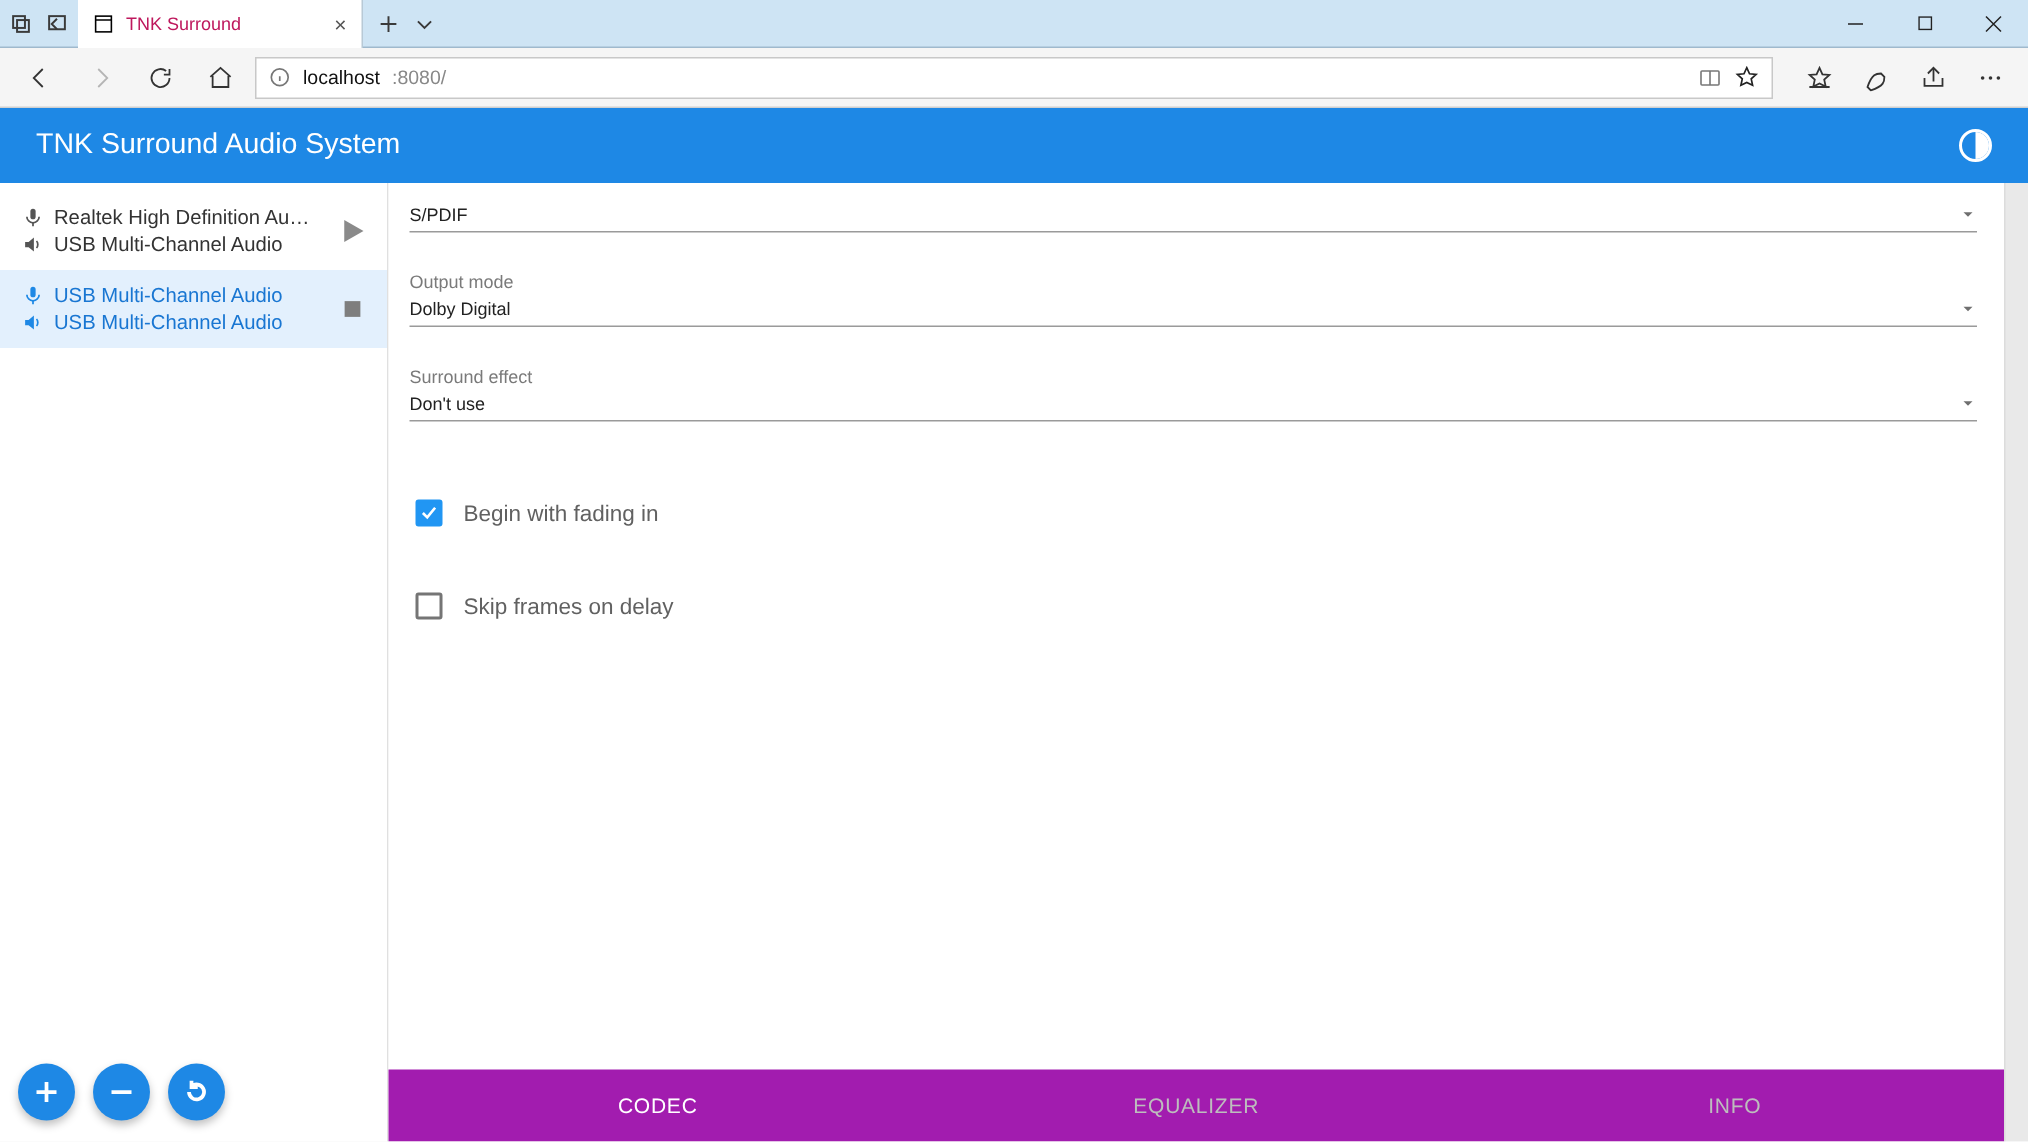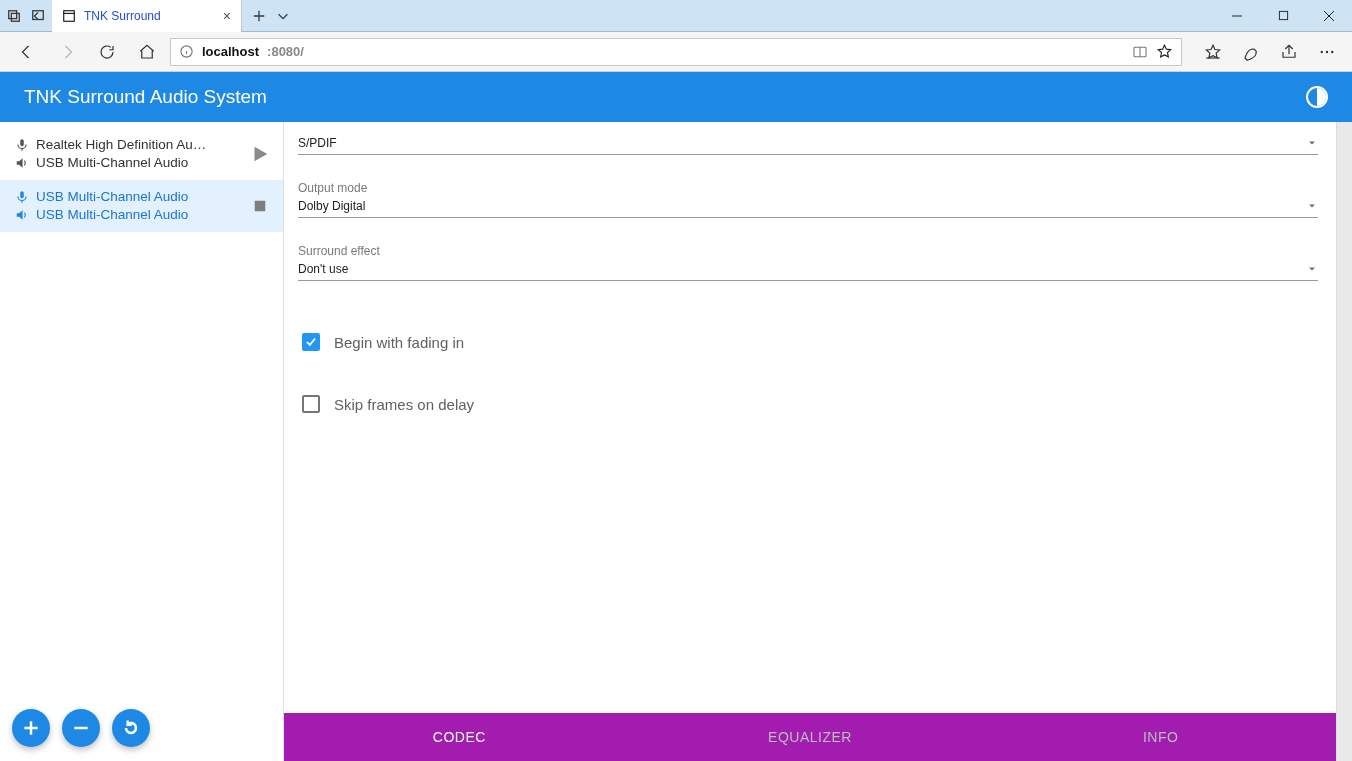--- a/index.html
+++ b/index.html
@@ -3,47 +3,47 @@
 <meta charset="utf-8">
 <style>
 * { box-sizing: border-box; margin: 0; padding: 0; font-family: "Segoe UI", Arial, sans-serif; }
 html, body { width: 1352px; height: 761px; overflow: hidden; background: #fff; }
 
 
 .browser-top { height: 32px; background: #cee4f4; display: flex; align-items: stretch; border-bottom: 1px solid #9fb9cd; }
 .tab-extras { display: flex; align-items: center; padding: 0 6px; gap: 8px; }
 .tab-extras .chrome-ico { width: 16px; height: 16px; color: #3a3a3a; display:flex; align-items:center; justify-content:center;}
 .tab { background: #fff; height: 32px; display: flex; align-items: center; padding: 0 10px; gap: 8px; border-right: 1px solid #b8c9d6; min-width: 190px; }
-.tab-title { font-size: 12px; color: #1d4ed8; flex: 1; white-space: nowrap; overflow: hidden; text-overflow: ellipsis; }
+.tab-title { font-size: 12px; color: #be185d; flex: 1; white-space: nowrap; overflow: hidden; text-overflow: ellipsis; }
 .tab-close { color: #555; font-size: 14px; cursor: pointer; }
 .tab-after { display: flex; align-items: center; gap: 10px; padding: 0 10px; color: #3a3a3a; }
 .browser-top .spacer { flex: 1; }
 .win-controls { display: flex; align-items: center; }
 .win-controls .btn { width: 46px; height: 32px; display: flex; align-items: center; justify-content: center; color: #222; }
 
 .browser-nav { height: 40px; background: #f5f5f5; display: flex; align-items: center; padding: 0 10px; gap: 6px; border-bottom: 1px solid #d0d0d0; }
 .nav-ico { width: 34px; height: 34px; display: flex; align-items: center; justify-content: center; color: #333; border-radius: 2px; }
 .nav-ico.disabled { color: #b5b5b5; }
-.addr { flex: 1; height: 28px; background: #fff; border: 1px solid #c8c8c8; display: flex; align-items: center; padding: 0 8px; gap: 8px; font-size: 13px; color: #333; font-weight: bold; }
+.addr { flex: 1; height: 28px; background: #fff; border: 1px solid #c8c8c8; display: flex; align-items: center; padding: 0 8px; gap: 8px; font-size: 13px; color: #333; }
 .addr .info-ico { color: #777; }
 .addr .host { color: #111; }
 .addr .port { color: #888; }
 .addr .spacer { flex:1; }
 .nav-right { display: flex; align-items: center; gap: 8px; padding-left: 10px; }
 .nav-right .nav-ico { width: 30px; }
 
 
 .app { position: relative; width: 100%; height: calc(761px - 72px); display: flex; flex-direction: column; }
 .app-header { height: 50px; background: #1e88e5; color: #fff; display: flex; align-items: center; padding: 0 24px; }
 .app-header .title { font-size: 19px; font-weight: 400; flex: 1; }
 .app-header .contrast { width: 22px; height: 22px; border: 2px solid #fff; border-radius: 50%; position: relative; overflow: hidden; }
 .app-header .contrast::after { content:""; position:absolute; top:0; right:0; bottom:0; width:50%; background:#fff; }
 
 .app-body { flex:1; display:flex; background:#e9e9e9; }
-.sidebar { width: 284px; background: #fff; display: flex; flex-direction: column; border-right: 1px solid #e0e0e0; }
+.sidebar { width: 259px; background: #fff; display: flex; flex-direction: column; border-right: 1px solid #e0e0e0; }
 .dev-list { flex:1; padding-top: 6px; }
 .dev-item { display:flex; align-items:center; padding: 8px 10px 8px 14px; gap: 6px; font-size: 13.5px; color: #333; }
 .dev-item.selected { background: #e3f0fd; color: #1976d2; }
 .dev-lines { flex:1; min-width:0; }
 .dev-line { display:flex; align-items:center; gap: 6px; white-space: nowrap; overflow:hidden; text-overflow:ellipsis; line-height: 18px; }
 .dev-ico { width: 16px; height: 16px; color: #555; display:flex; align-items:center; justify-content:center; flex-shrink:0;}
 .dev-item.selected .dev-ico { color: #1e88e5; }
 .dev-action { width: 26px; height: 26px; color: #8a8a8a; display:flex; align-items:center; justify-content:center; }
 .dev-item.selected .dev-action { color: #7e7e7e; }
 

